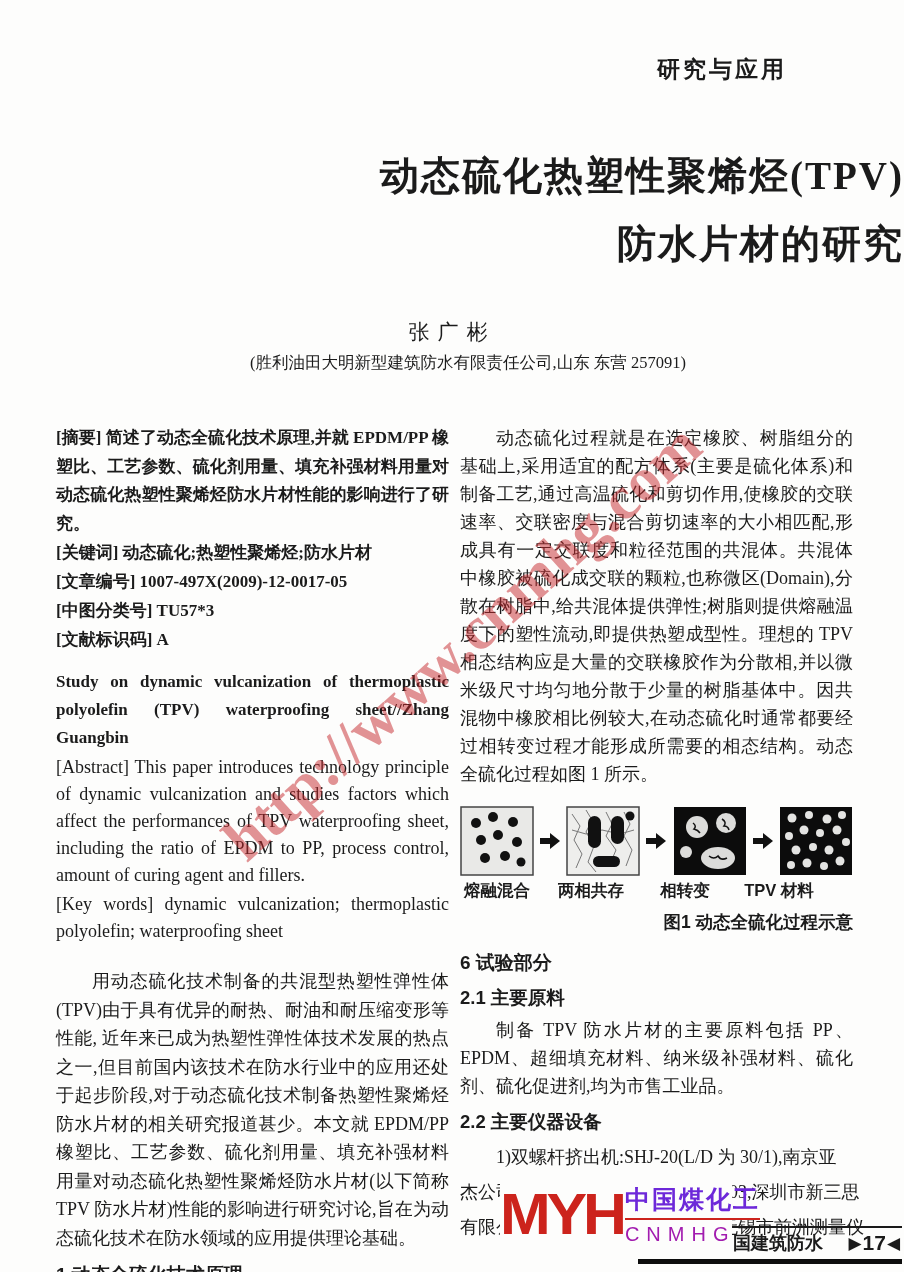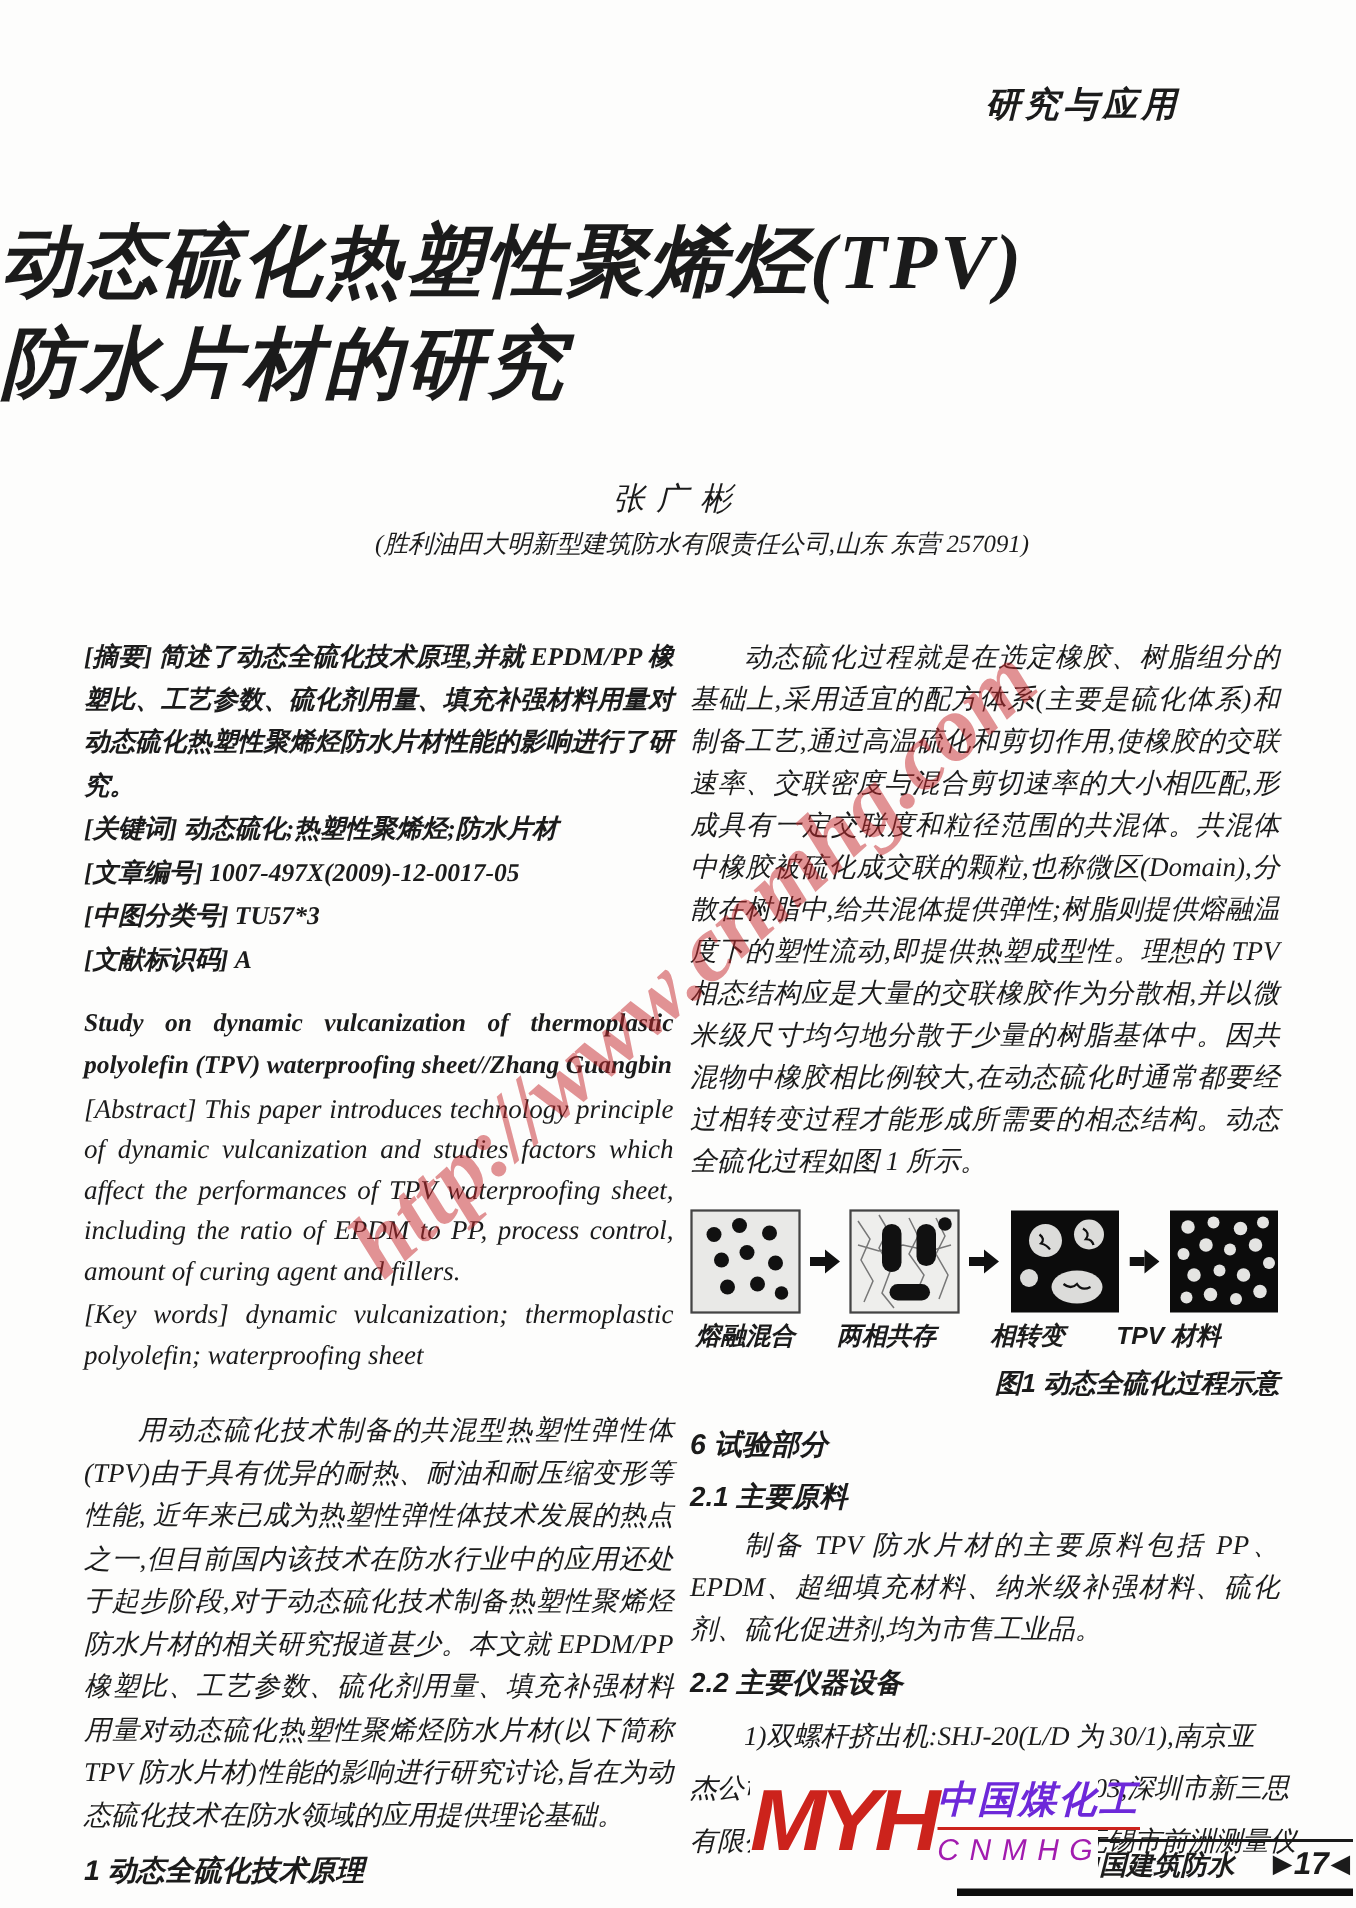--- a/index.html
+++ b/index.html
@@ -1,27 +1,27 @@
 <!DOCTYPE html>
 <html><head>
 <meta charset="utf-8">
 <style>
   html,body{margin:0;padding:0;background:#888;}
   .page{
     position:relative; width:904px; height:1272px; background:#fdfdfc;
     font-family:"Liberation Serif","DejaVu Serif",serif; color:#1b1b1b;
-    overflow:hidden; margin:0 auto;font-style:italic;
+    overflow:hidden; margin:0 auto;
   }
   .header-label{
     position:absolute; top:54px; left:657px; font-size:23px; font-weight:bold;
     letter-spacing:3px; font-family:"Liberation Sans","DejaVu Sans",sans-serif;
   }
   .title{
-    position:absolute; top:142px; left:0; width:100%; text-align:left;
-    font-size:52px; font-weight:bold; line-height:68px; letter-spacing:2px;
+    position:absolute; top:142px; left:0; width:100%; text-align:right;
+    font-size:39px; font-weight:bold; line-height:68px; letter-spacing:2px;
     font-family:"Liberation Serif","DejaVu Serif",serif;
   }
   .author{
     position:absolute; top:318px; left:0; width:100%; text-align:center;
     font-size:21px; letter-spacing:8px;
   }
   .affiliation{
     position:absolute; top:352px; left:0; width:100%; text-align:center;
     font-size:16.5px;
     margin-left:16px;

